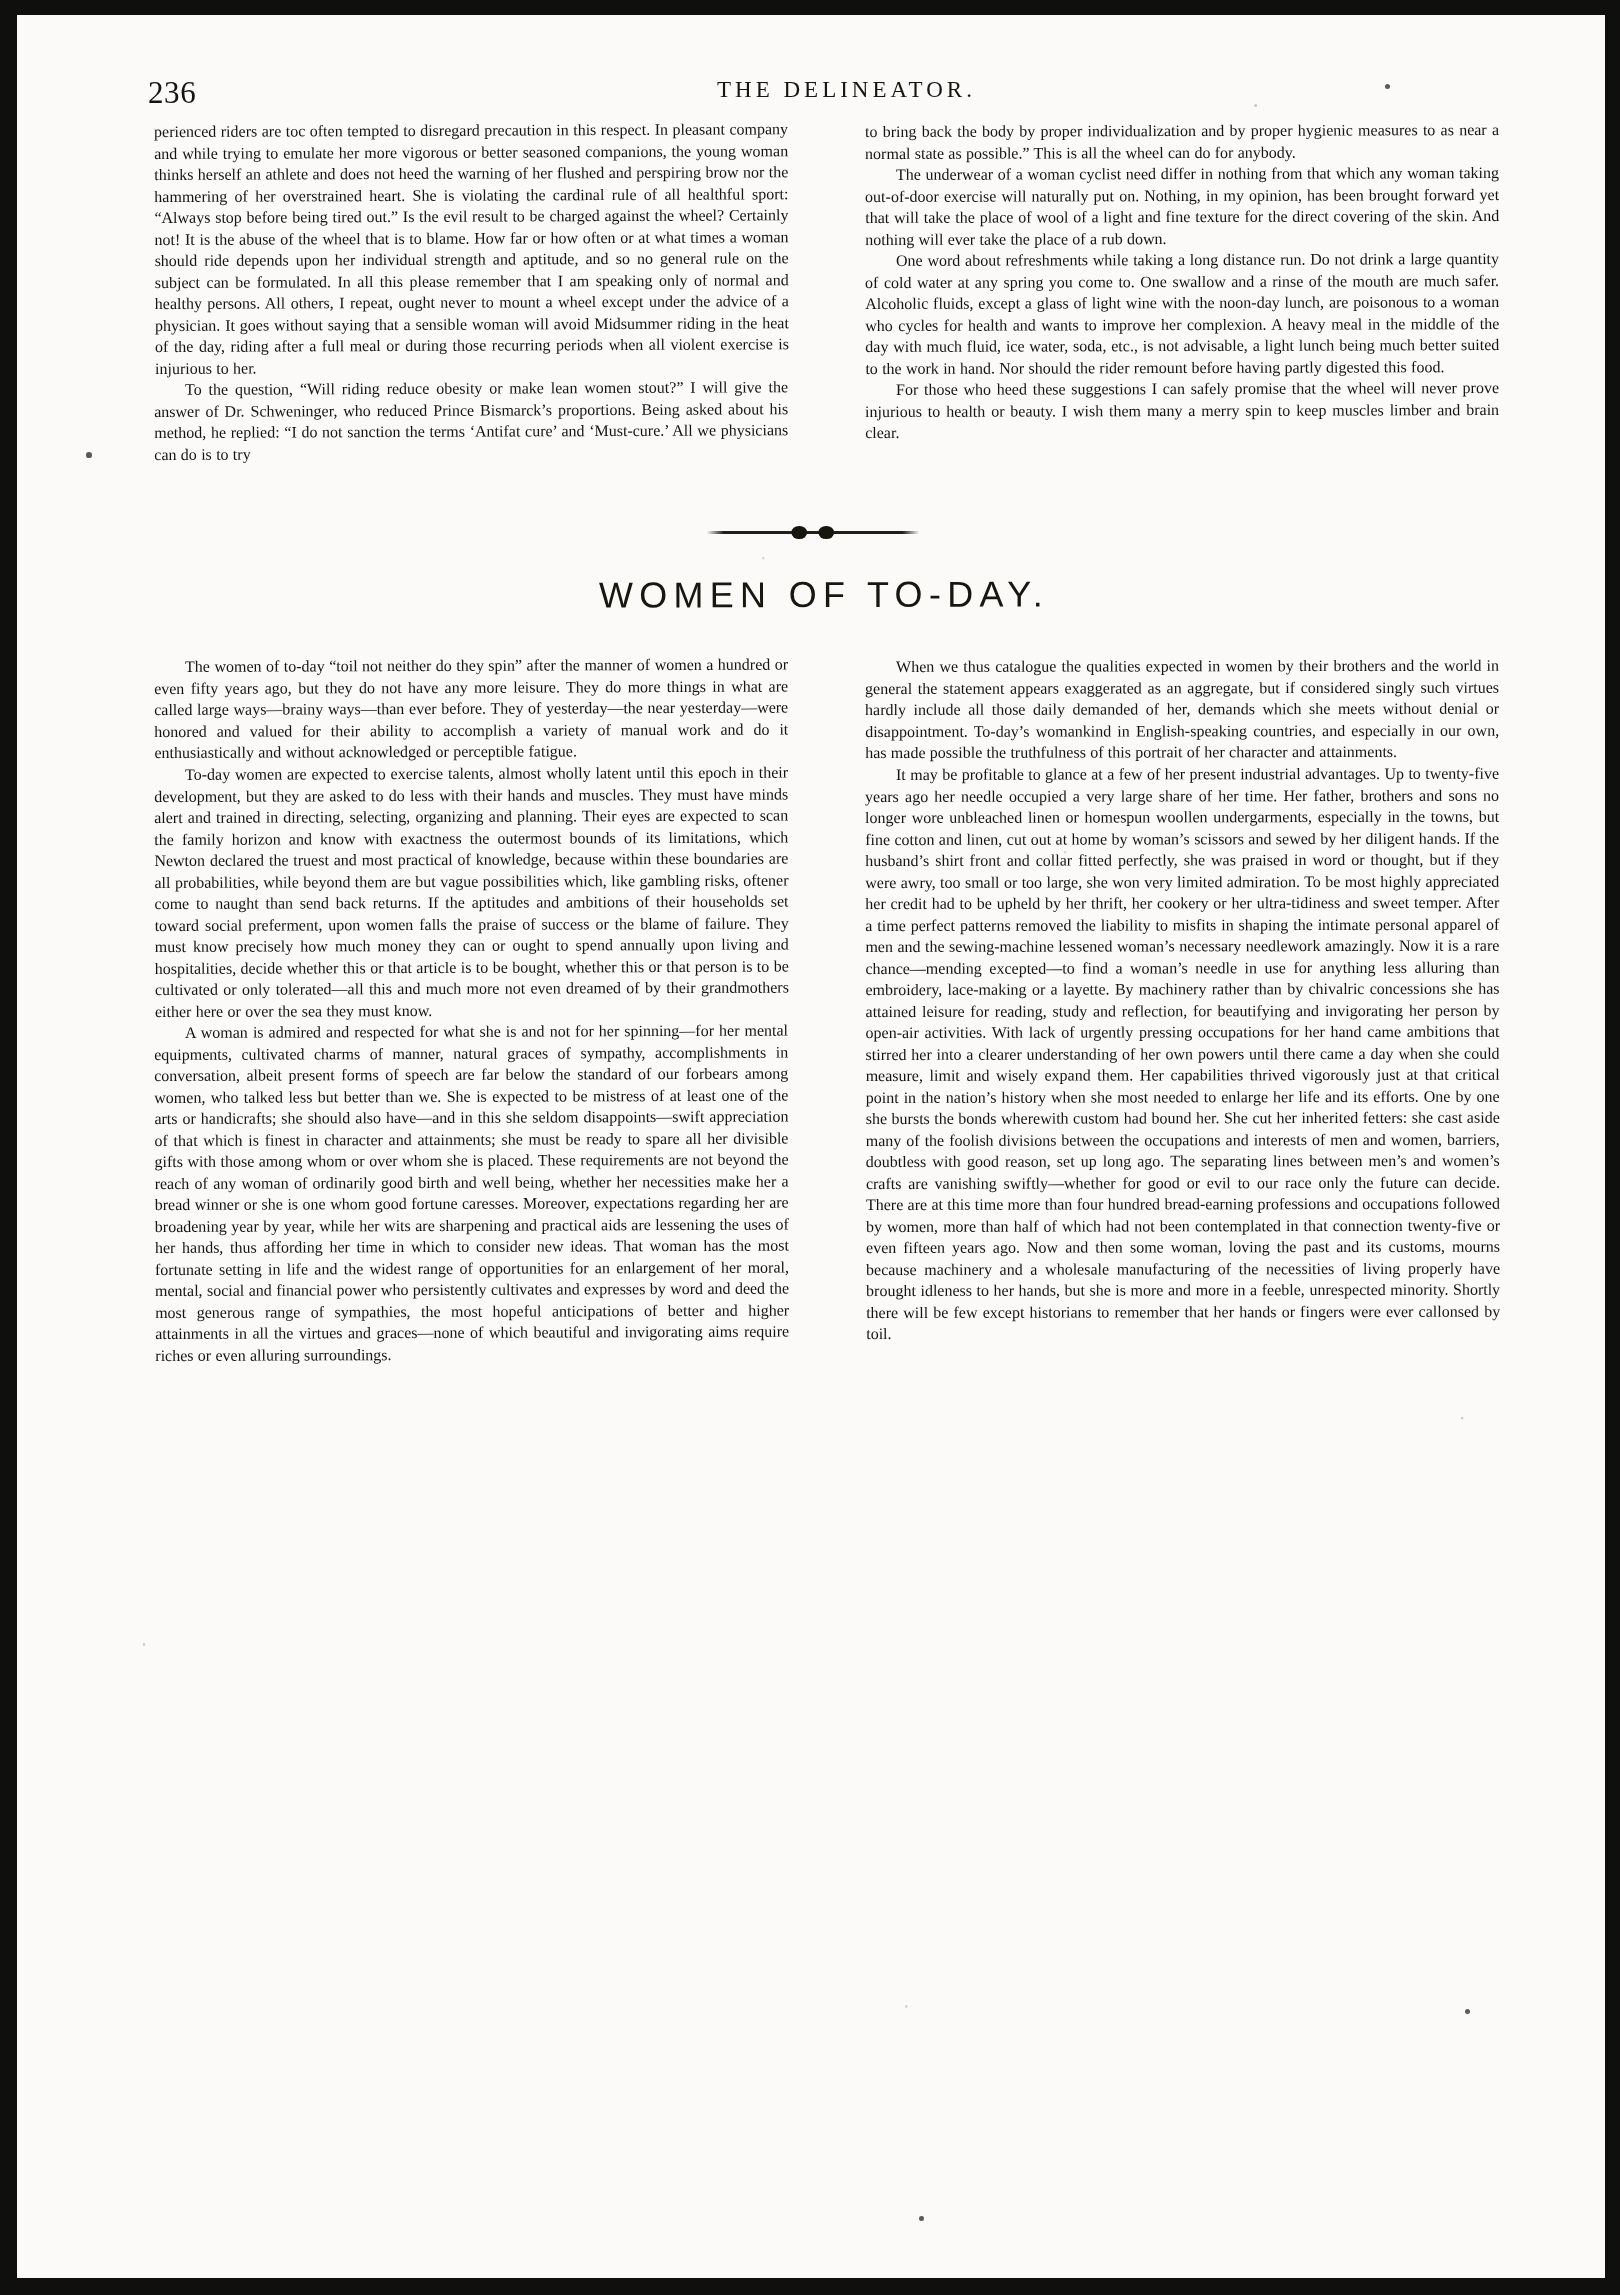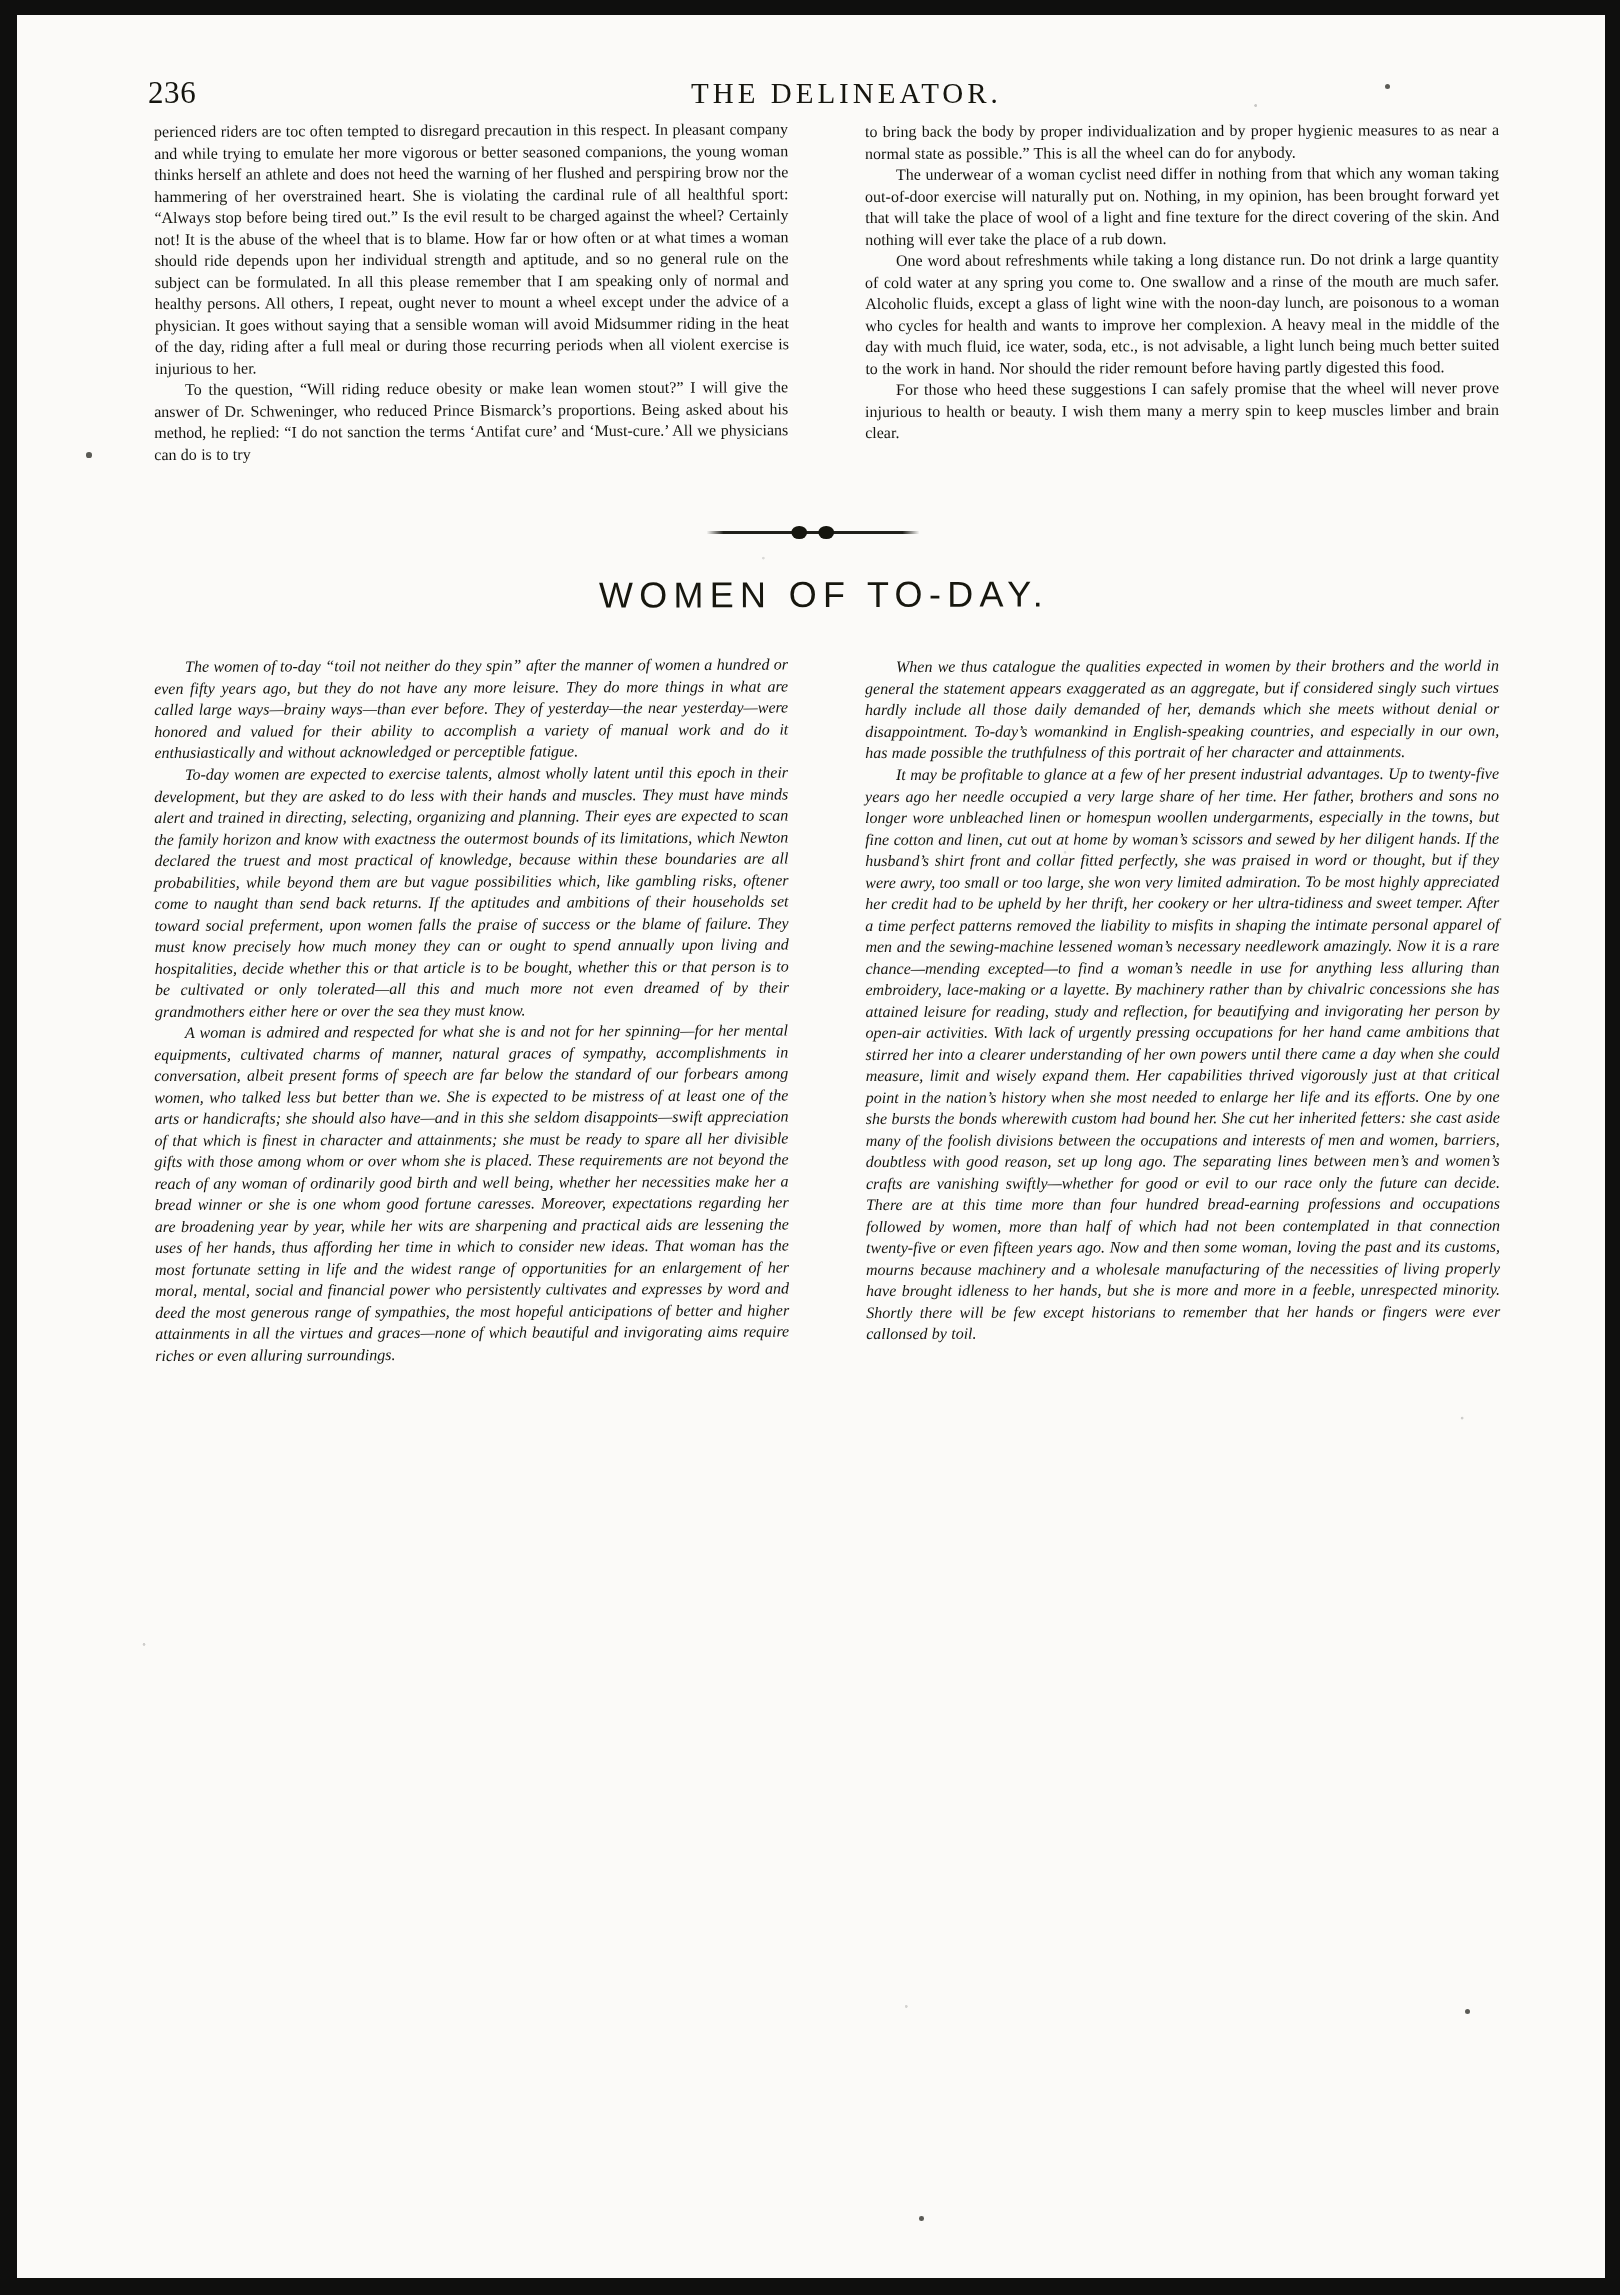--- a/index.html
+++ b/index.html
@@ -74,21 +74,21 @@
     font-size: 31px;
     letter-spacing: 0.6px;
     color: #15150f;
     font-family: "Liberation Serif", serif;
   }
   .running-title {
     position: absolute;
     left: 0; right: 0;
     top: 25px;
     text-align: center;
-    font-size: 29px;
+    font-size: 23px;
     letter-spacing: 4px;
     color: #16160f;
     transform: translateX(34px);
     font-family: "Liberation Serif", serif;
   }
 
   
   .cols {
     display: flex;
     gap: 49px;
@@ -153,21 +153,21 @@
     text-align: center;
     font-size: 36px;
     letter-spacing: 6.3px;
     color: #17170f;
     margin: 0 0 40px 0;
     font-family: "Liberation Sans", sans-serif;
     font-weight: normal;
     transform: translateX(11.5px) rotate(-0.15deg);
   }
 
-  .lower-cols { margin-top: 10.3px; font-style: italic; }
+  .lower-cols { margin-top: 10.3px; }
   .col.lower-left p.body { transform: rotate(-0.22deg); transform-origin: left top; }
   .col.lower-right p.body { transform: rotate(-0.12deg); transform-origin: left top; }
 
   
   .blemish { position: absolute; background: #262620; border-radius: 50%; opacity: .75; }
 </style>
 </head>
 <body>
 
 <div class="page">

